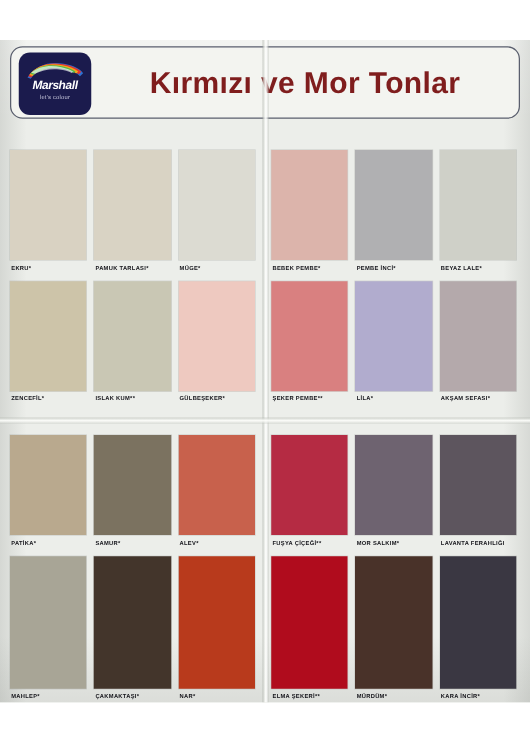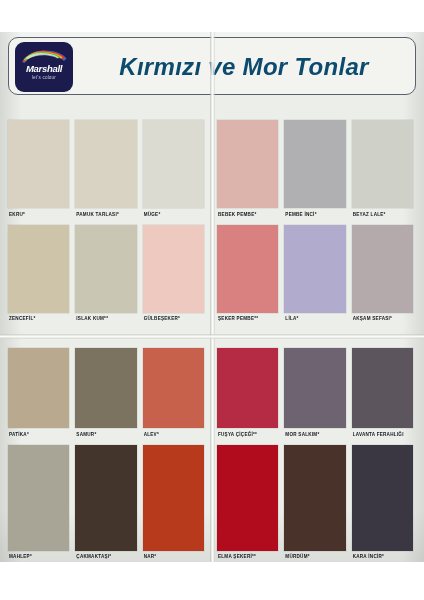--- a/index.html
+++ b/index.html
@@ -131,26 +131,25 @@
 
   .header-title {
     position: absolute;
     left: 72px;
     top: 0;
     right: 8px;
     height: 58px;
     display: flex;
     align-items: center;
     justify-content: center;
-    color: #0c4a6e;
+    color: #7f1d1d;
     font-size: 24px;
     font-weight: bold;
     letter-spacing: .3px;
     white-space: nowrap;
-    font-style: italic;
   }
 
   
   .quadrant {
     position: absolute;
     display: flex;
     gap: 6px;
     z-index: 2;
   }
 

